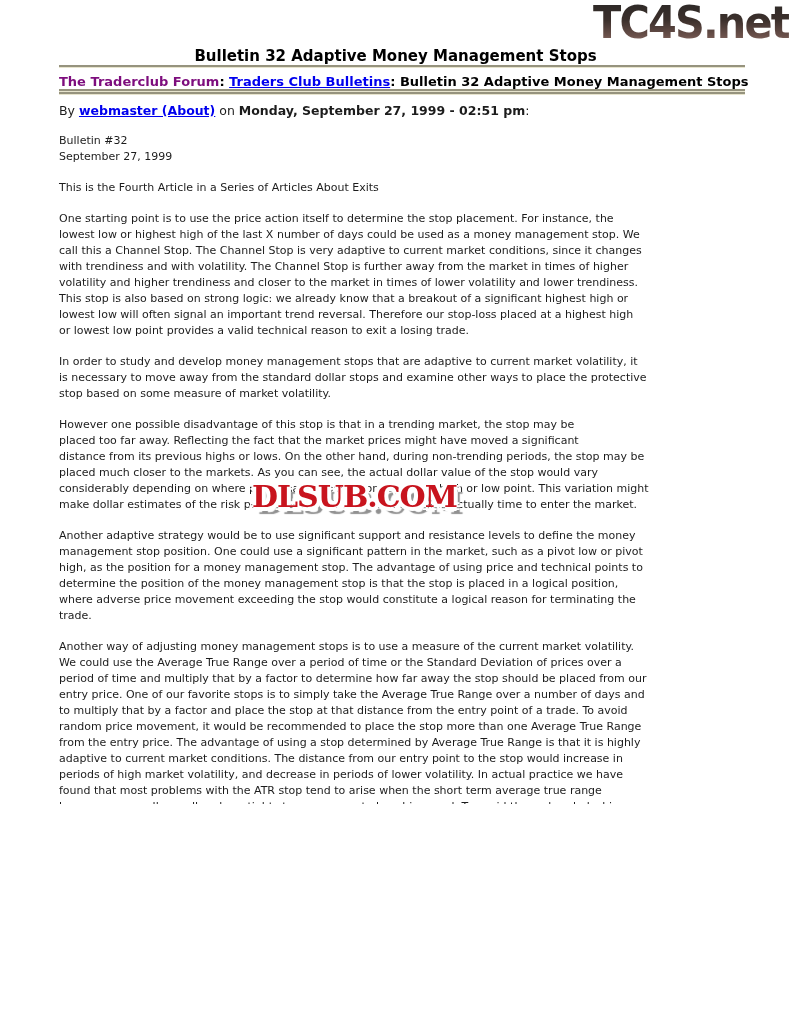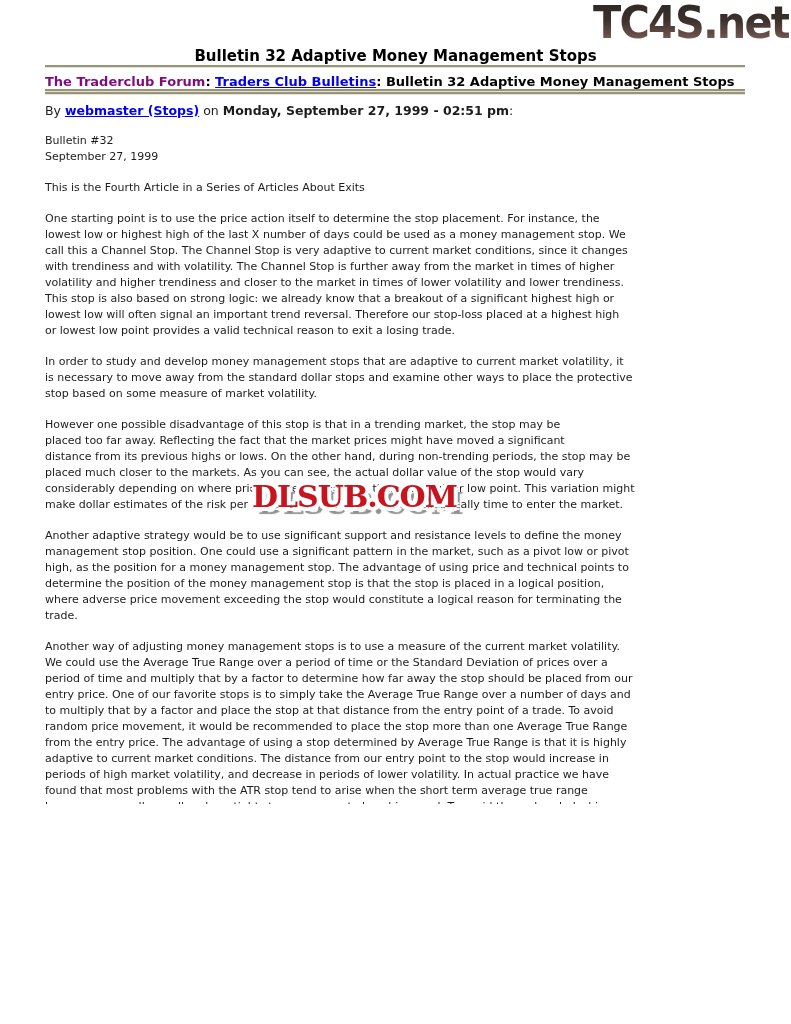--- a/index.html
+++ b/index.html
@@ -12,21 +12,21 @@
     font-family:"DejaVu Sans",sans-serif;font-weight:bold;font-size:45px;
     letter-spacing:-2px;line-height:1;
     transform:scaleX(.92);transform-origin:100% 50%;
     background:linear-gradient(180deg,#2b2826 0%,#3c302c 45%,#6b514b 80%,#9a7d76 100%);
     -webkit-background-clip:text;background-clip:text;color:transparent;
   }
   .page-title{
     margin:0;padding-top:47px;text-align:center;
     font-size:15px;font-weight:bold;color:#000;white-space:nowrap;
   }
-  .content{padding:0 46px 0 45px;}
+  .content{padding:0 46px 0 59px;}
   hr.rule{
     border:0;height:0;margin:0;
     border-top:2px solid #96937e;border-bottom:1px solid #e7e4cd;
   }
   .rule-1{margin-top:9px;}
   .rule-2{margin-top:4px;}
   .rule-3{margin-top:30px;}
   .breadcrumb{
     margin-top:6px;font-size:13px;font-weight:bold;color:#000;white-space:nowrap;
   }
@@ -72,21 +72,21 @@
 
   <div class="content">
 
     <hr class="rule rule-1">
 
     <div class="breadcrumb"><a href="#" class="crumb-forum">The Traderclub Forum</a><span>: </span><a href="#" class="crumb-bulletins">Traders Club Bulletins</a><span>: </span><span>Bulletin 32 Adaptive Money Management Stops</span></div>
 
     <hr class="rule rule-2">
     <hr class="rule rule-3">
 
-    <div class="byline"><span>By </span><a href="#" class="author-link">webmaster (Stops)</a><span> on </span><span class="bold">Monday, September 27, 1999 - 02:51 pm</span><span>:</span></div>
+    <div class="byline"><span>By </span><a href="#" class="author-link">webmaster (About)</a><span> on </span><span class="bold">Monday, September 27, 1999 - 02:51 pm</span><span>:</span></div>
 
     <p class="para">Bulletin #32
 September 27, 1999</p>
     <p class="para">This is the Fourth Article in a Series of Articles About Exits</p>
     <p class="para">One starting point is to use the price action itself to determine the stop placement. For instance, the
 lowest low or highest high of the last X number of days could be used as a money management stop. We
 call this a Channel Stop. The Channel Stop is very adaptive to current market conditions, since it changes
 with trendiness and with volatility. The Channel Stop is further away from the market in times of higher
 volatility and higher trendiness and closer to the market in times of lower volatility and lower trendiness.
 This stop is also based on strong logic: we already know that a breakout of a significant highest high or

